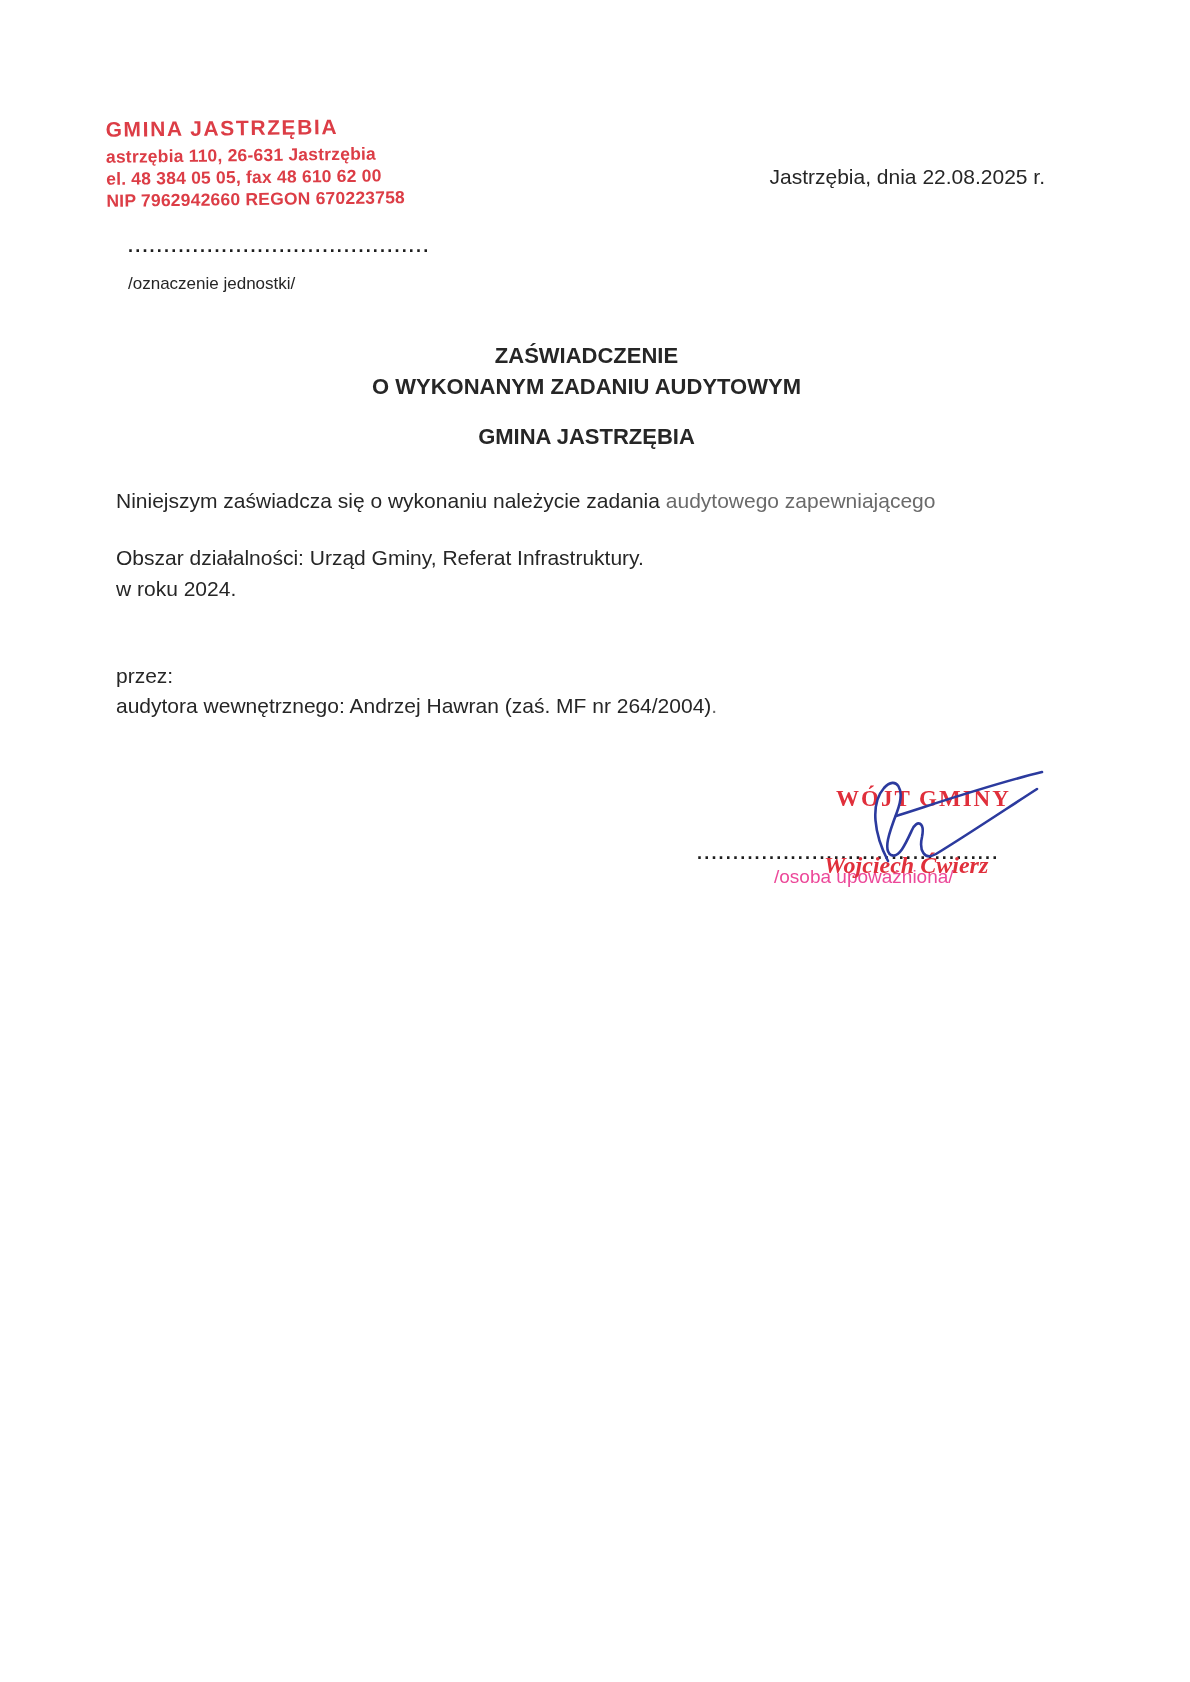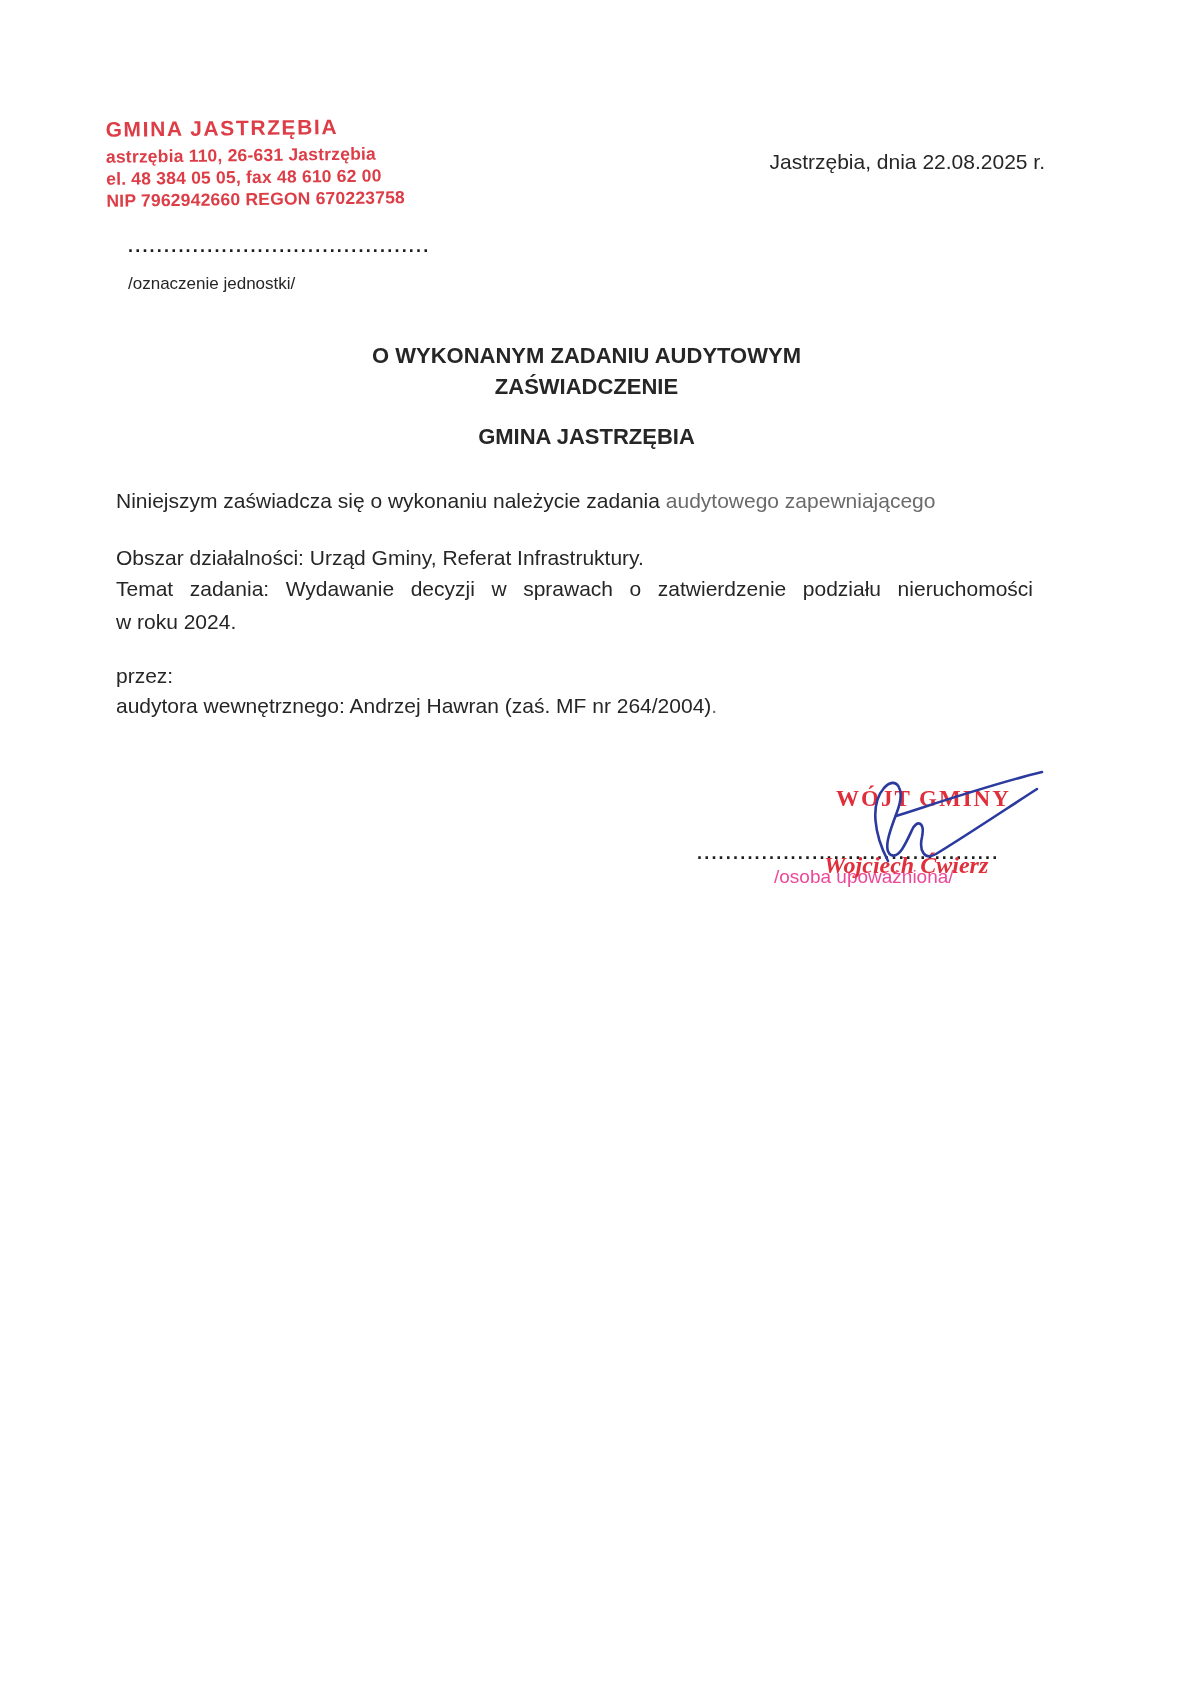--- a/index.html
+++ b/index.html
@@ -21,21 +21,21 @@
   .stamp{
     left:106px;top:116px;width:300px;
     color:var(--stamp-red);
     transform:rotate(-0.7deg);
     font-weight:700;
   }
   .stamp-l1{font-size:21px;letter-spacing:1.6px;margin-bottom:4px;white-space:nowrap;}
   .stamp-l{font-size:17.5px;line-height:22px;letter-spacing:0.2px;white-space:nowrap;}
 
   
-  .date-line{top:150px;right:145px;font-size:21px;white-space:nowrap;}
+  .date-line{top:165px;right:145px;font-size:21px;white-space:nowrap;}
 
   
   .unit-dots{left:128px;top:236px;font-size:18px;font-weight:700;letter-spacing:2.2px;color:#1d1d1d;white-space:nowrap;}
   .unit-label{left:128px;top:274px;font-size:17px;}
 
   
   .title-block{left:128px;top:340px;width:917px;text-align:center;font-weight:700;font-size:22px;line-height:31px;}
   .subject{left:128px;top:424px;width:917px;text-align:center;font-weight:700;font-size:22px;}
 
   
@@ -73,32 +73,31 @@
   <div class="stamp-l">el. 48 384 05 05, fax 48 610 62 00</div>
   <div class="stamp-l">NIP 7962942660 REGON 670223758</div>
 </div>
 
 <div class="abs date-line">Jastrzębia, dnia 22.08.2025 r.</div>
 
 <div class="abs unit-dots">..........................................</div>
 <div class="abs unit-label">/oznaczenie jednostki/</div>
 
 <div class="abs title-block">
+  <div>ZAŚWIADCZENIE</div>
   <div>O WYKONANYM ZADANIU AUDYTOWYM</div>
-  <div>ZAŚWIADCZENIE</div>
 </div>
 
 <div class="abs subject">GMINA JASTRZĘBIA</div>
 
 <p class="abs para p1"><span>Niniejszym zaświadcza się o wykonaniu należycie zadania</span> <span class="gray">audytowego zapewniającego</span></p>
 
 <p class="abs para p2">Obszar działalności: Urząd Gminy, Referat Infrastruktury.</p>
 
 <div class="abs para p3">
-  <div class="justify-line">Temat zadania: Wydawanie decyzji w sprawach o zatwierdzenie podziału nieruchomości</div>
   <div>w roku 2024.</div>
 </div>
 
 <p class="abs para p4">przez:</p>
 
 <p class="abs para p5"><span>audytora wewnętrznego: Andrzej Hawran (zaś. MF nr 264/2004)</span><span class="gray">.</span></p>
 
 <div class="abs sig-stamp-title">WÓJT GMINY</div>
 <div class="abs sig-dots">..........................................</div>
 <div class="abs sig-name">Wojciech Ćwierz</div>

